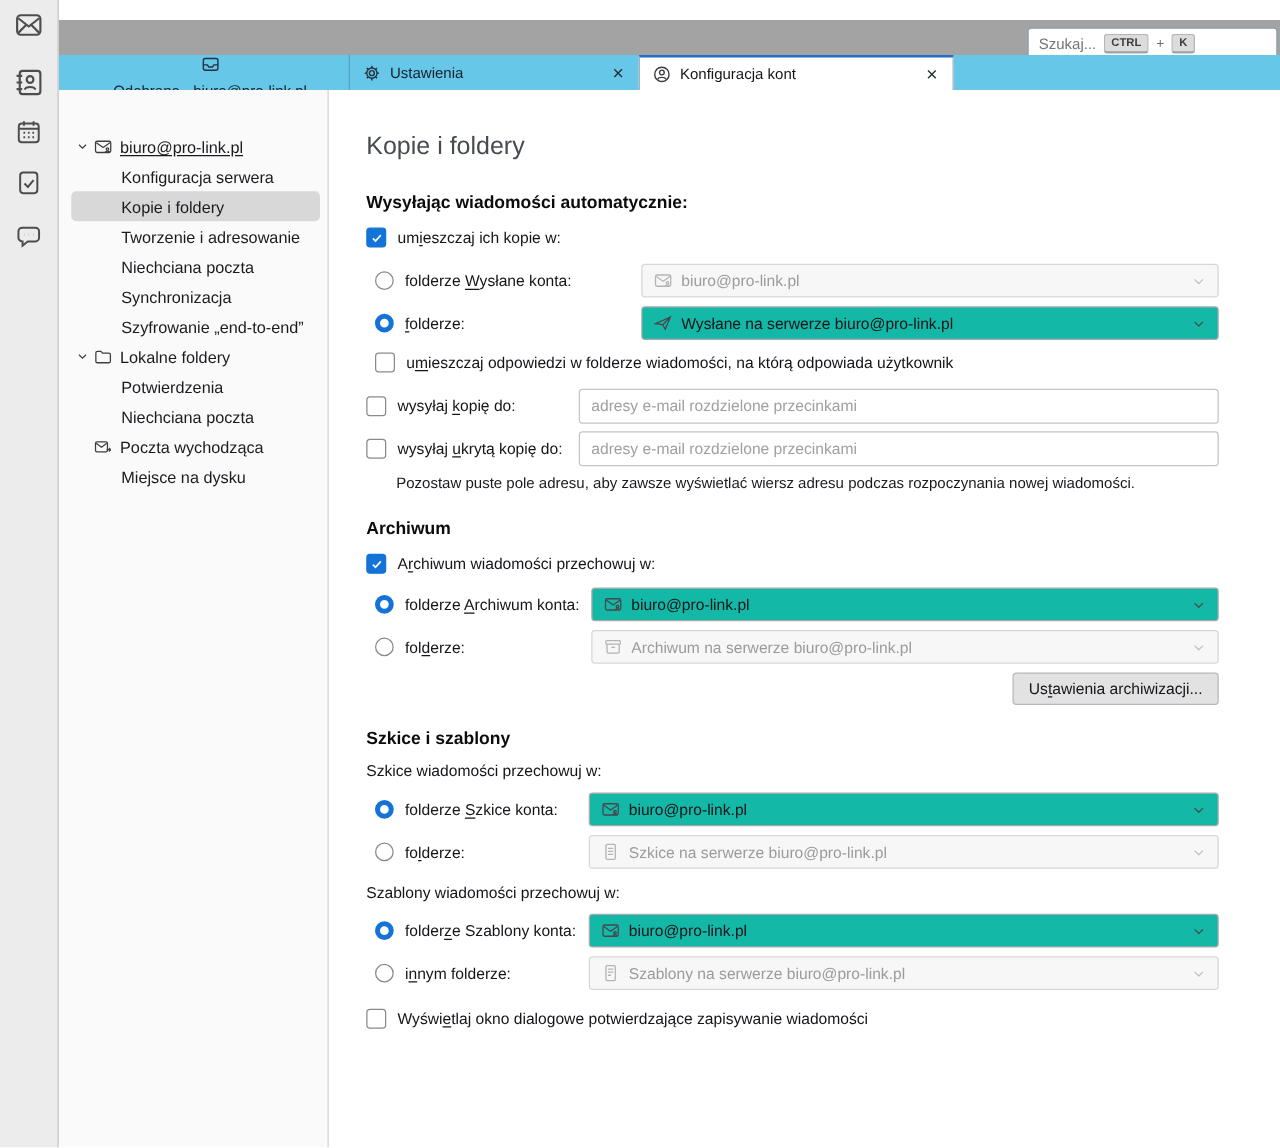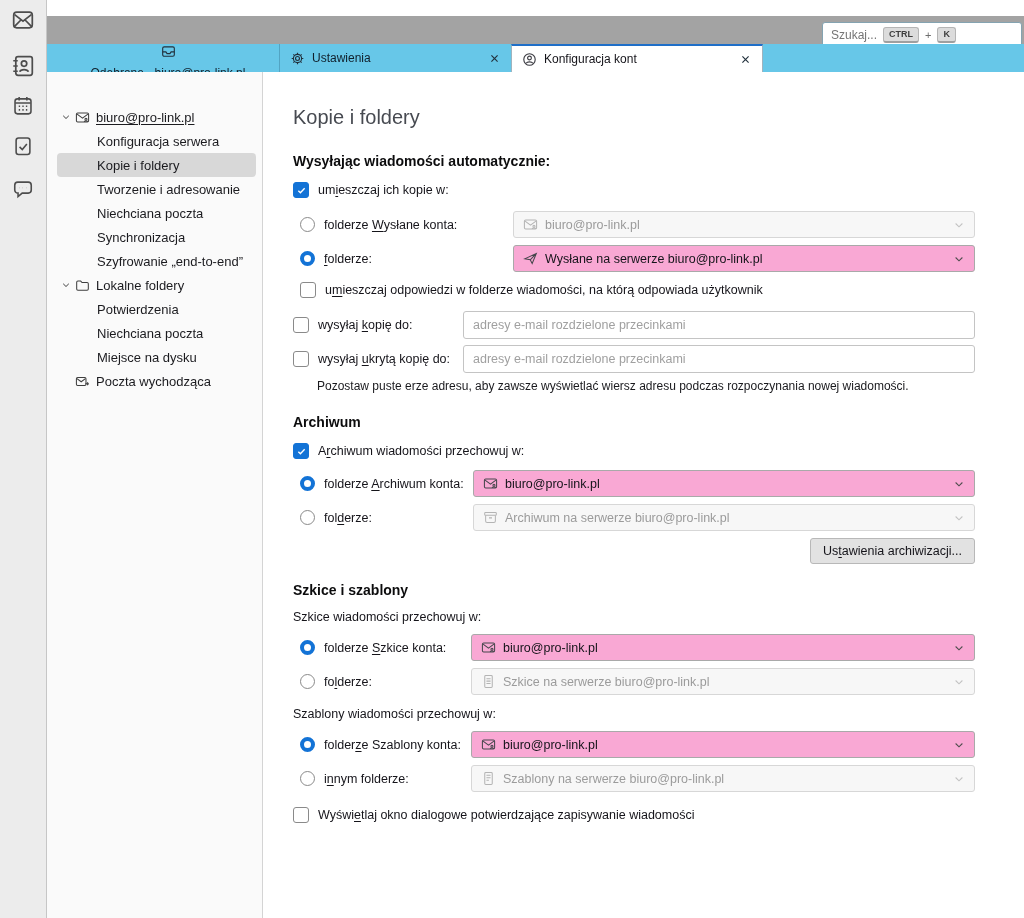--- a/index.html
+++ b/index.html
@@ -71,21 +71,21 @@
   .cb.on{background:#1373d6;border-color:#1373d6;}
   .cb svg{width:11px;height:11px;stroke:#fff;fill:none;stroke-width:2;}
   
   .radrow{display:flex;align-items:center;gap:9px;margin:0 0 7px 7px;height:27px;}
   .radio{width:15px;height:15px;border:1px solid #8a8a8a;border-radius:50%;background:#fff;
     flex:none;box-sizing:border-box;cursor:pointer;}
   .radio.on{border:4.5px solid #1373d6;}
   .g1 .flabel{width:180px;flex:none;}
   .ga .flabel{width:140px;flex:none;}
   .gs .flabel{width:138px;flex:none;}
-  .select{flex:1;height:27px;background:#f9a8d4;border:1px solid #a9a9a9;border-radius:3px;
+  .select{flex:1;height:27px;background:#14b8a6;border:1px solid #a9a9a9;border-radius:3px;
     display:flex;align-items:center;gap:7px;padding:0 9px;box-sizing:border-box;cursor:pointer;}
   .select .sicon{width:15px;height:15px;stroke:#46464c;fill:none;stroke-width:1.1;flex:none;}
   .select .sval{white-space:nowrap;overflow:hidden;text-overflow:ellipsis;color:#15141a;}
   .select .chevi{margin-left:auto;width:12px;height:12px;stroke:#4c4c4c;fill:none;stroke-width:1.4;flex:none;}
   .select.disabled{background:#f7f7f7;border-color:#d7d7d7;}
   .select.disabled .sval{color:#9b9b9b;}
   .select.disabled .sicon{stroke:#b4b4b4;}
   .select.disabled .chevi{stroke:#c2c2c2;}
   
   .ccrow{display:flex;align-items:center;gap:9px;margin:0 0 7px 0;height:27px;}
@@ -284,30 +284,30 @@
         <use href="#ic-folder"></use>
       </svg>
     <span class="tlbl">Lokalne foldery</span>
   </div>
   <div class="trow lvl1">
       <span class="tlbl">Potwierdzenia</span>
     </div>
   <div class="trow lvl1">
       <span class="tlbl">Niechciana poczta</span>
     </div>
-  <div class="trow lvl1">
-      <span class="tlbl">Miejsce na dysku</span>
-    </div>
   <div class="trow lvl0">
     <span class="chevsp"></span>
     <svg class="i nicon">
         <use href="#ic-outgoing"></use>
       </svg>
     <span class="tlbl">Poczta wychodząca</span>
   </div>
+  <div class="trow lvl1">
+      <span class="tlbl">Miejsce na dysku</span>
+    </div>
 </div>
 
 <div class="main">
   <div class="content">
     <h1 class="title">Kopie i foldery</h1>
 
     <div class="sec-h">Wysyłając wiadomości automatycznie:</div>
 
     <div class="cbrow gap12">
       <span class="cb on">
@@ -356,21 +356,21 @@
       <span class="cblabel"><span>wysyłaj </span><span class="ak">k</span><span>opię do:</span></span>
       <input class="txt" placeholder="adresy e-mail rozdzielone przecinkami" style="">
     </div>
 
     <div class="ccrow">
       <span class="cb"></span>
       <span class="cblabel"><span>wysyłaj </span><span class="ak">u</span><span>krytą kopię do:</span></span>
       <input class="txt" placeholder="adresy e-mail rozdzielone przecinkami" style="">
     </div>
 
-    <div class="note">Pozostaw puste erze adresu, aby zawsze wyświetlać wiersz adresu podczas rozpoczynania nowej wiadomości.</div>
+    <div class="note">Pozostaw puste pole adresu, aby zawsze wyświetlać wiersz adresu podczas rozpoczynania nowej wiadomości.</div>
 
     <div class="sec-h">Archiwum</div>
 
     <div class="cbrow">
       <span class="cb on">
           <svg class="i">
             <use href="#ic-check"></use>
           </svg>
         </span>
       <span class="cblabel"><span>A</span><span class="ak">r</span><span>chiwum wiadomości przechowuj w:</span></span>

